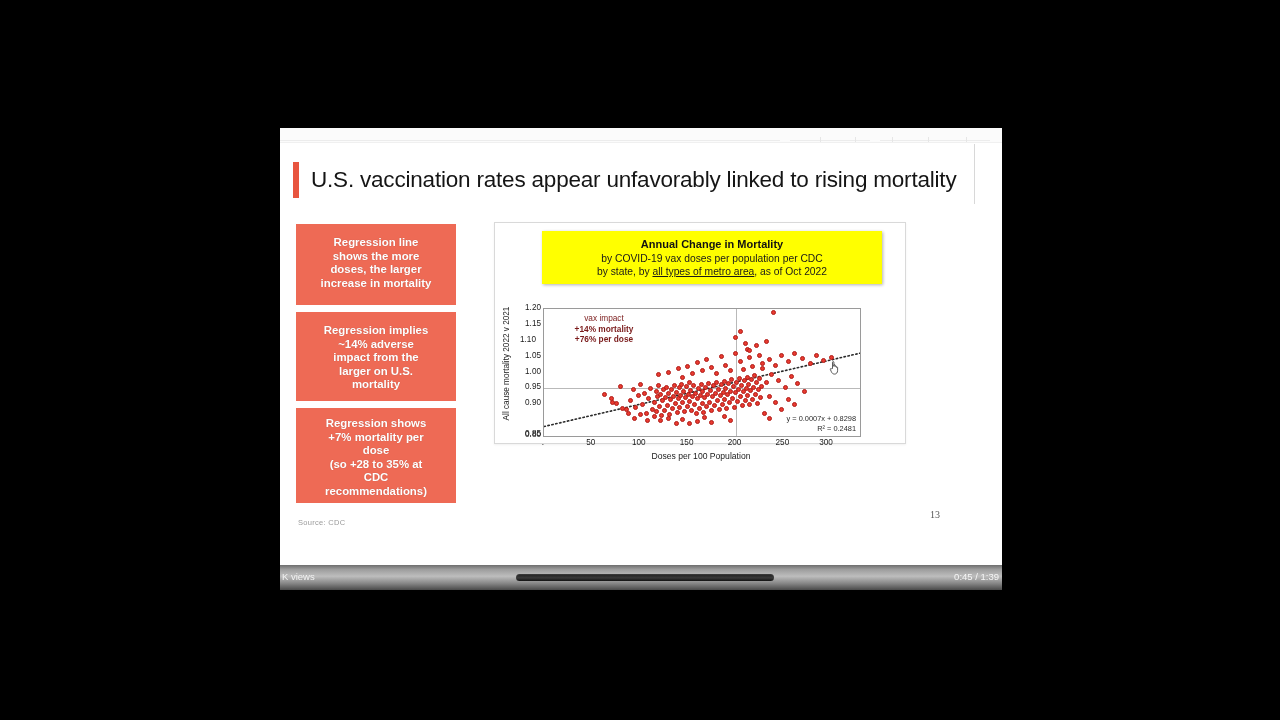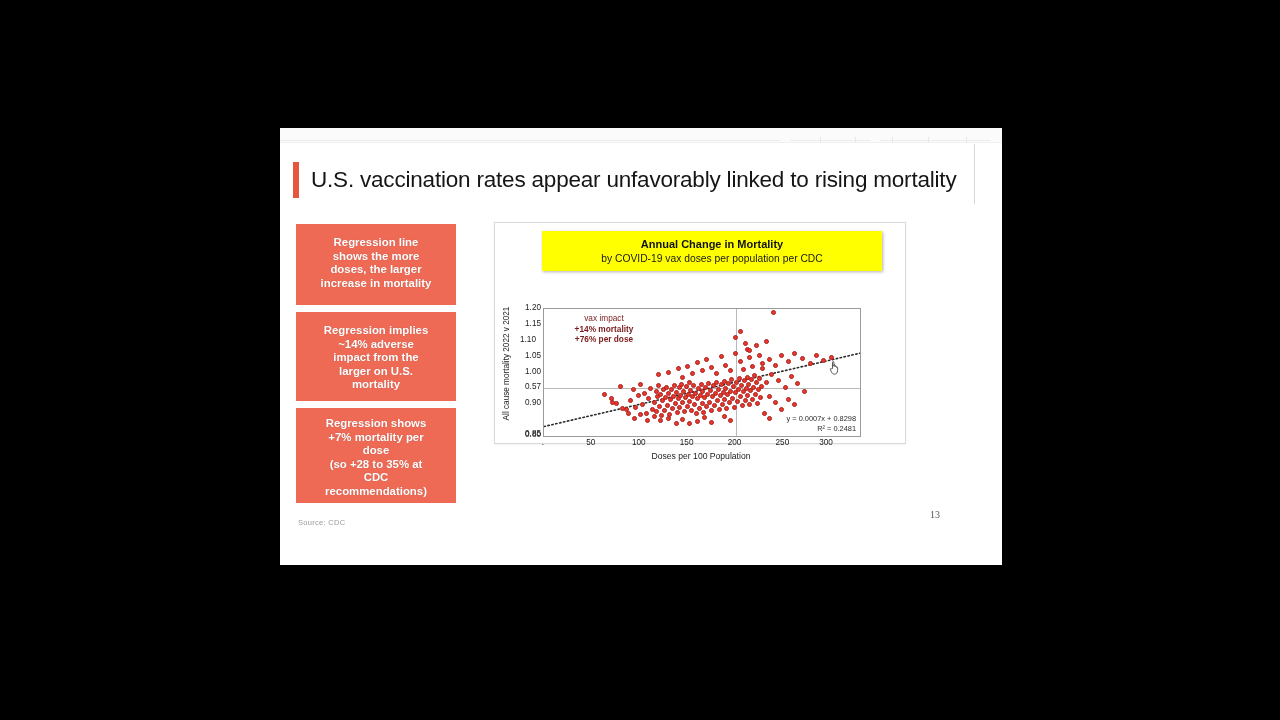--- a/index.html
+++ b/index.html
@@ -133,33 +133,34 @@
       </div>
 
       <div id="source-note">Source: CDC</div>
       <div id="page-number">13</div>
 
       <div id="chart-panel">
 
         <div id="chart-banner">
           <div id="banner-title">Annual Change in Mortality</div>
           <div class="banner-sub">by COVID-19 vax doses per population per CDC</div>
+          <div class="banner-sub"><span>by state, by </span><span class="u">all types of metro area</span><span>, as of Oct 2022</span></div>
         </div>
 
         <div id="plot-wrap">
           <div id="ylabel">
             <span>All cause mortality 2022 v 2021</span>
           </div>
           <div id="ytick-col">
               <div class="ytick" style="top: -2px;">1.20</div>
               <div class="ytick" style="top: 13.875px;">1.15</div>
               <div class="ytick" style="top: 29.75px; text-align: center;">1.10</div>
               <div class="ytick" style="top: 45.625px;">1.05</div>
               <div class="ytick" style="top: 61.5px;">1.00</div>
-              <div class="ytick" style="top: 77.375px;">0.57</div>
+              <div class="ytick" style="top: 77.375px;">0.95</div>
               <div class="ytick" style="top: 93.25px;">0.90</div>
               <div class="ytick" style="top: 124px;">0.85</div>
               <div class="ytick" style="top: 125px;">0.80</div>
             </div>
 
           <div id="plot">
             <div id="anno">
               <div>vax impact</div>
               <div class="b">+14% mortality</div>
               <div class="b">+76% per dose</div>
@@ -386,15 +387,22 @@
             </div>
           <div id="xlabel">Doses per 100 Population</div>
         </div>
       </div>
 
       <svg id="cursor" viewBox="0 0 14 16">
         <path d="M4.5 9.5 L4.5 3.2 C4.5 2.4 5.9 2.4 5.9 3.2 L5.9 7.4 L5.9 6.2 C5.9 5.5 7.2 5.5 7.2 6.2 L7.2 7.5 C7.2 6.9 8.4 6.9 8.4 7.5 L8.4 8.4 C8.4 7.9 9.6 7.9 9.6 8.5 L9.6 11.6 C9.6 13.6 8.3 15.1 6.6 15.1 C5.0 15.1 4.0 14.2 3.4 12.8 L2.3 10.4 C2.0 9.7 3.1 9.0 3.6 9.8 Z" fill="#ffffff" stroke="#303030" stroke-width="0.8" stroke-linejoin="round"></path>
       </svg>
     </div>
 
+    <div id="player-bar">
+      <div id="views-text">K views</div>
+      <div id="scrubber-track">
+        <div id="scrubber-fill" style="width: 45%;"></div>
+      </div>
+      <div id="time-text">0:45 / 1:39</div>
+    </div>
     <div id="player-shadow"></div>
   </div>
 </div>
 
 </body></html>

